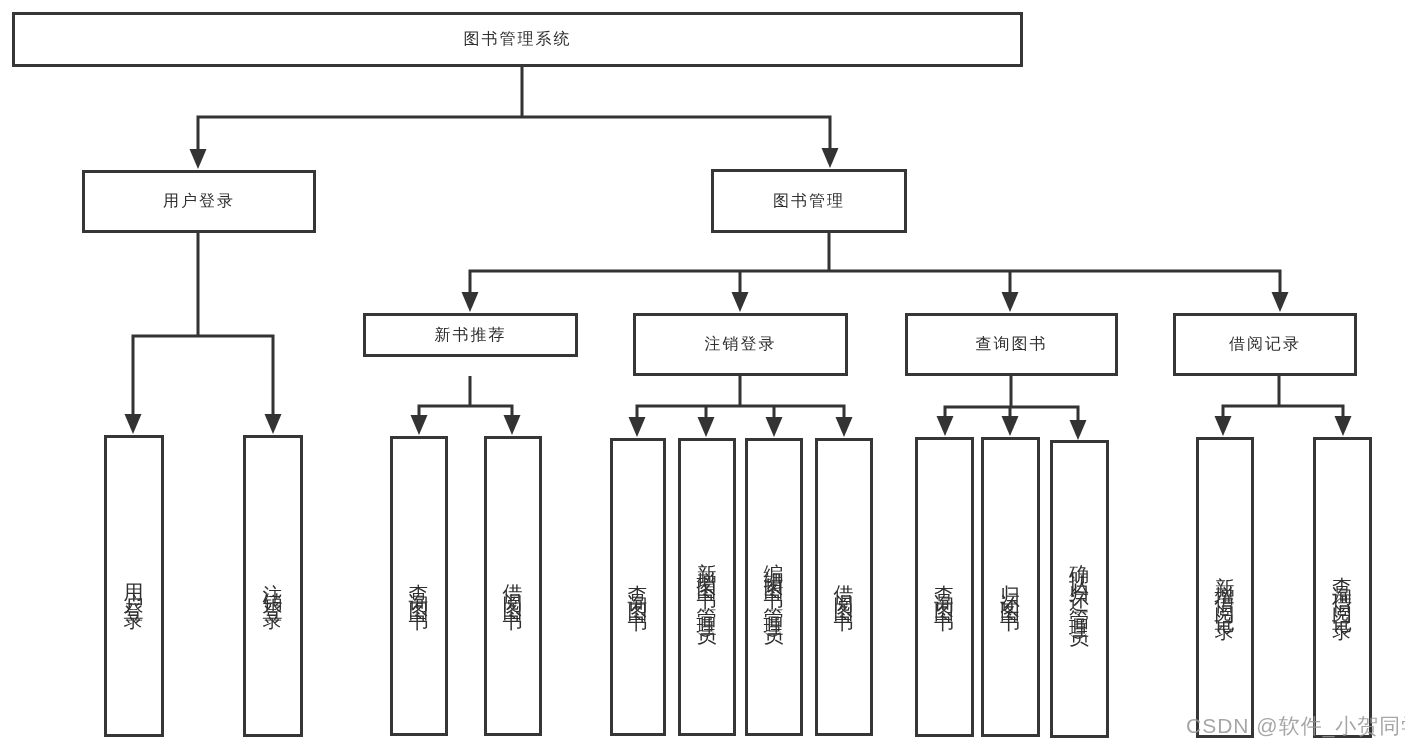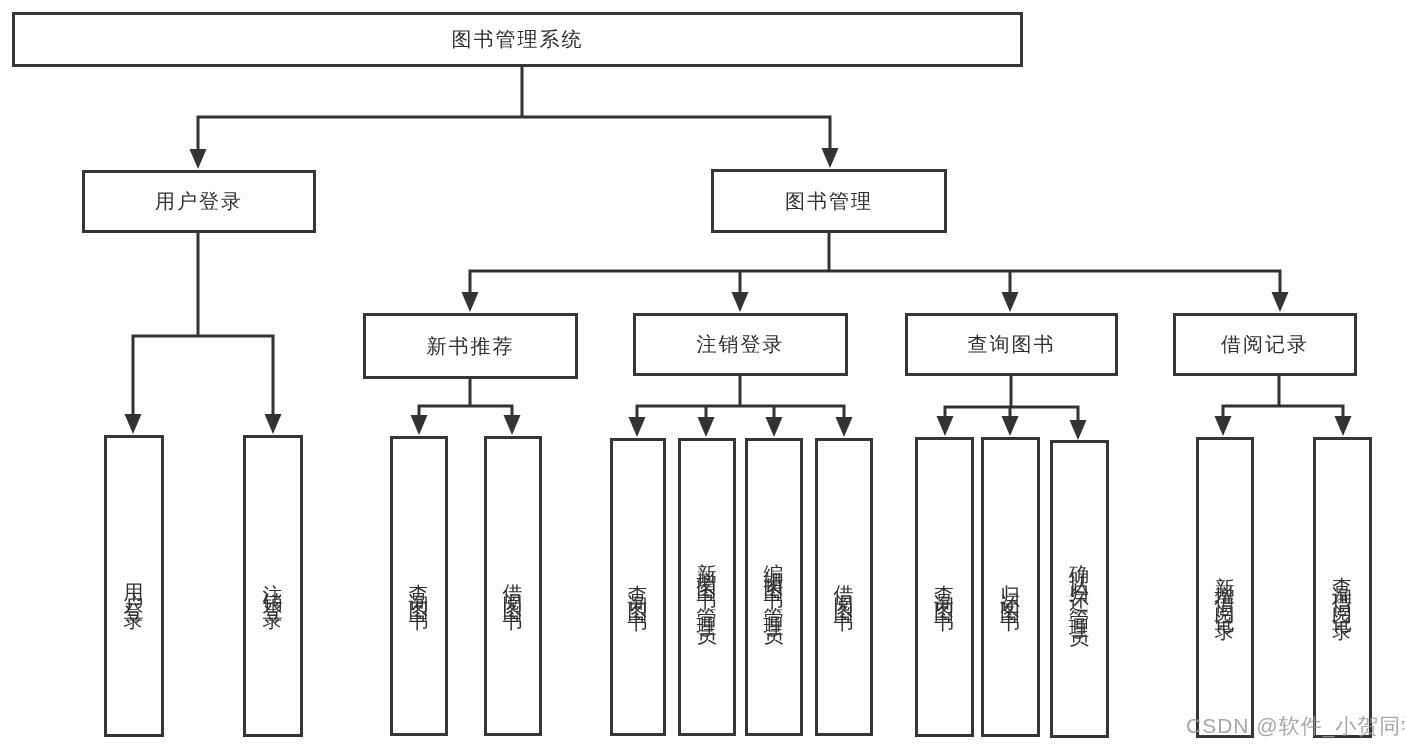--- a/index.html
+++ b/index.html
@@ -8,21 +8,21 @@
     width:1405px;height:747px;
     background:#ffffff;
     font-family:"Liberation Sans","DejaVu Sans",sans-serif;
     overflow:hidden;
   }
   #connectors{position:absolute;left:0;top:0;width:1405px;height:747px;}
   .hbox{
     position:absolute;box-sizing:border-box;
     border:3px solid #363636;background:#ffffff;
     display:flex;align-items:center;justify-content:center;
-    font-size:20px;color:#2f2f2f;letter-spacing:2px;
+    font-size:16px;color:#2f2f2f;letter-spacing:2px;
     z-index:2;
   }
   .vbox{
     position:absolute;box-sizing:border-box;
     border:3px solid #363636;background:#ffffff;
     display:flex;align-items:center;justify-content:center;
     z-index:2;
   }
   .vbox .vtext{
     writing-mode:vertical-rl;
@@ -106,25 +106,25 @@
     </g>
   </svg>
 
   <div class="hbox" style="left:12px;top:12px;width:1011px;height:55px;">
     <span>图书管理系统</span>
   </div>
 
   <div class="hbox" style="left:82px;top:170px;width:234px;height:63px;">
     <span>用户登录</span>
   </div>
-  <div class="hbox" style="left:711px;top:169px;width:236px;height:64px;">
+  <div class="hbox" style="left:711px;top:169px;width:196px;height:64px;">
     <span>图书管理</span>
   </div>
 
-  <div class="hbox" style="left:363px;top:313px;width:215px;height:66px;">
+  <div class="hbox" style="left:363px;top:313px;width:215px;height:44px;">
     <span>新书推荐</span>
   </div>
   <div class="hbox" style="left:633px;top:313px;width:215px;height:63px;">
     <span>注销登录</span>
   </div>
   <div class="hbox" style="left:905px;top:313px;width:213px;height:63px;">
     <span>查询图书</span>
   </div>
   <div class="hbox" style="left:1173px;top:313px;width:184px;height:63px;">
     <span>借阅记录</span>

